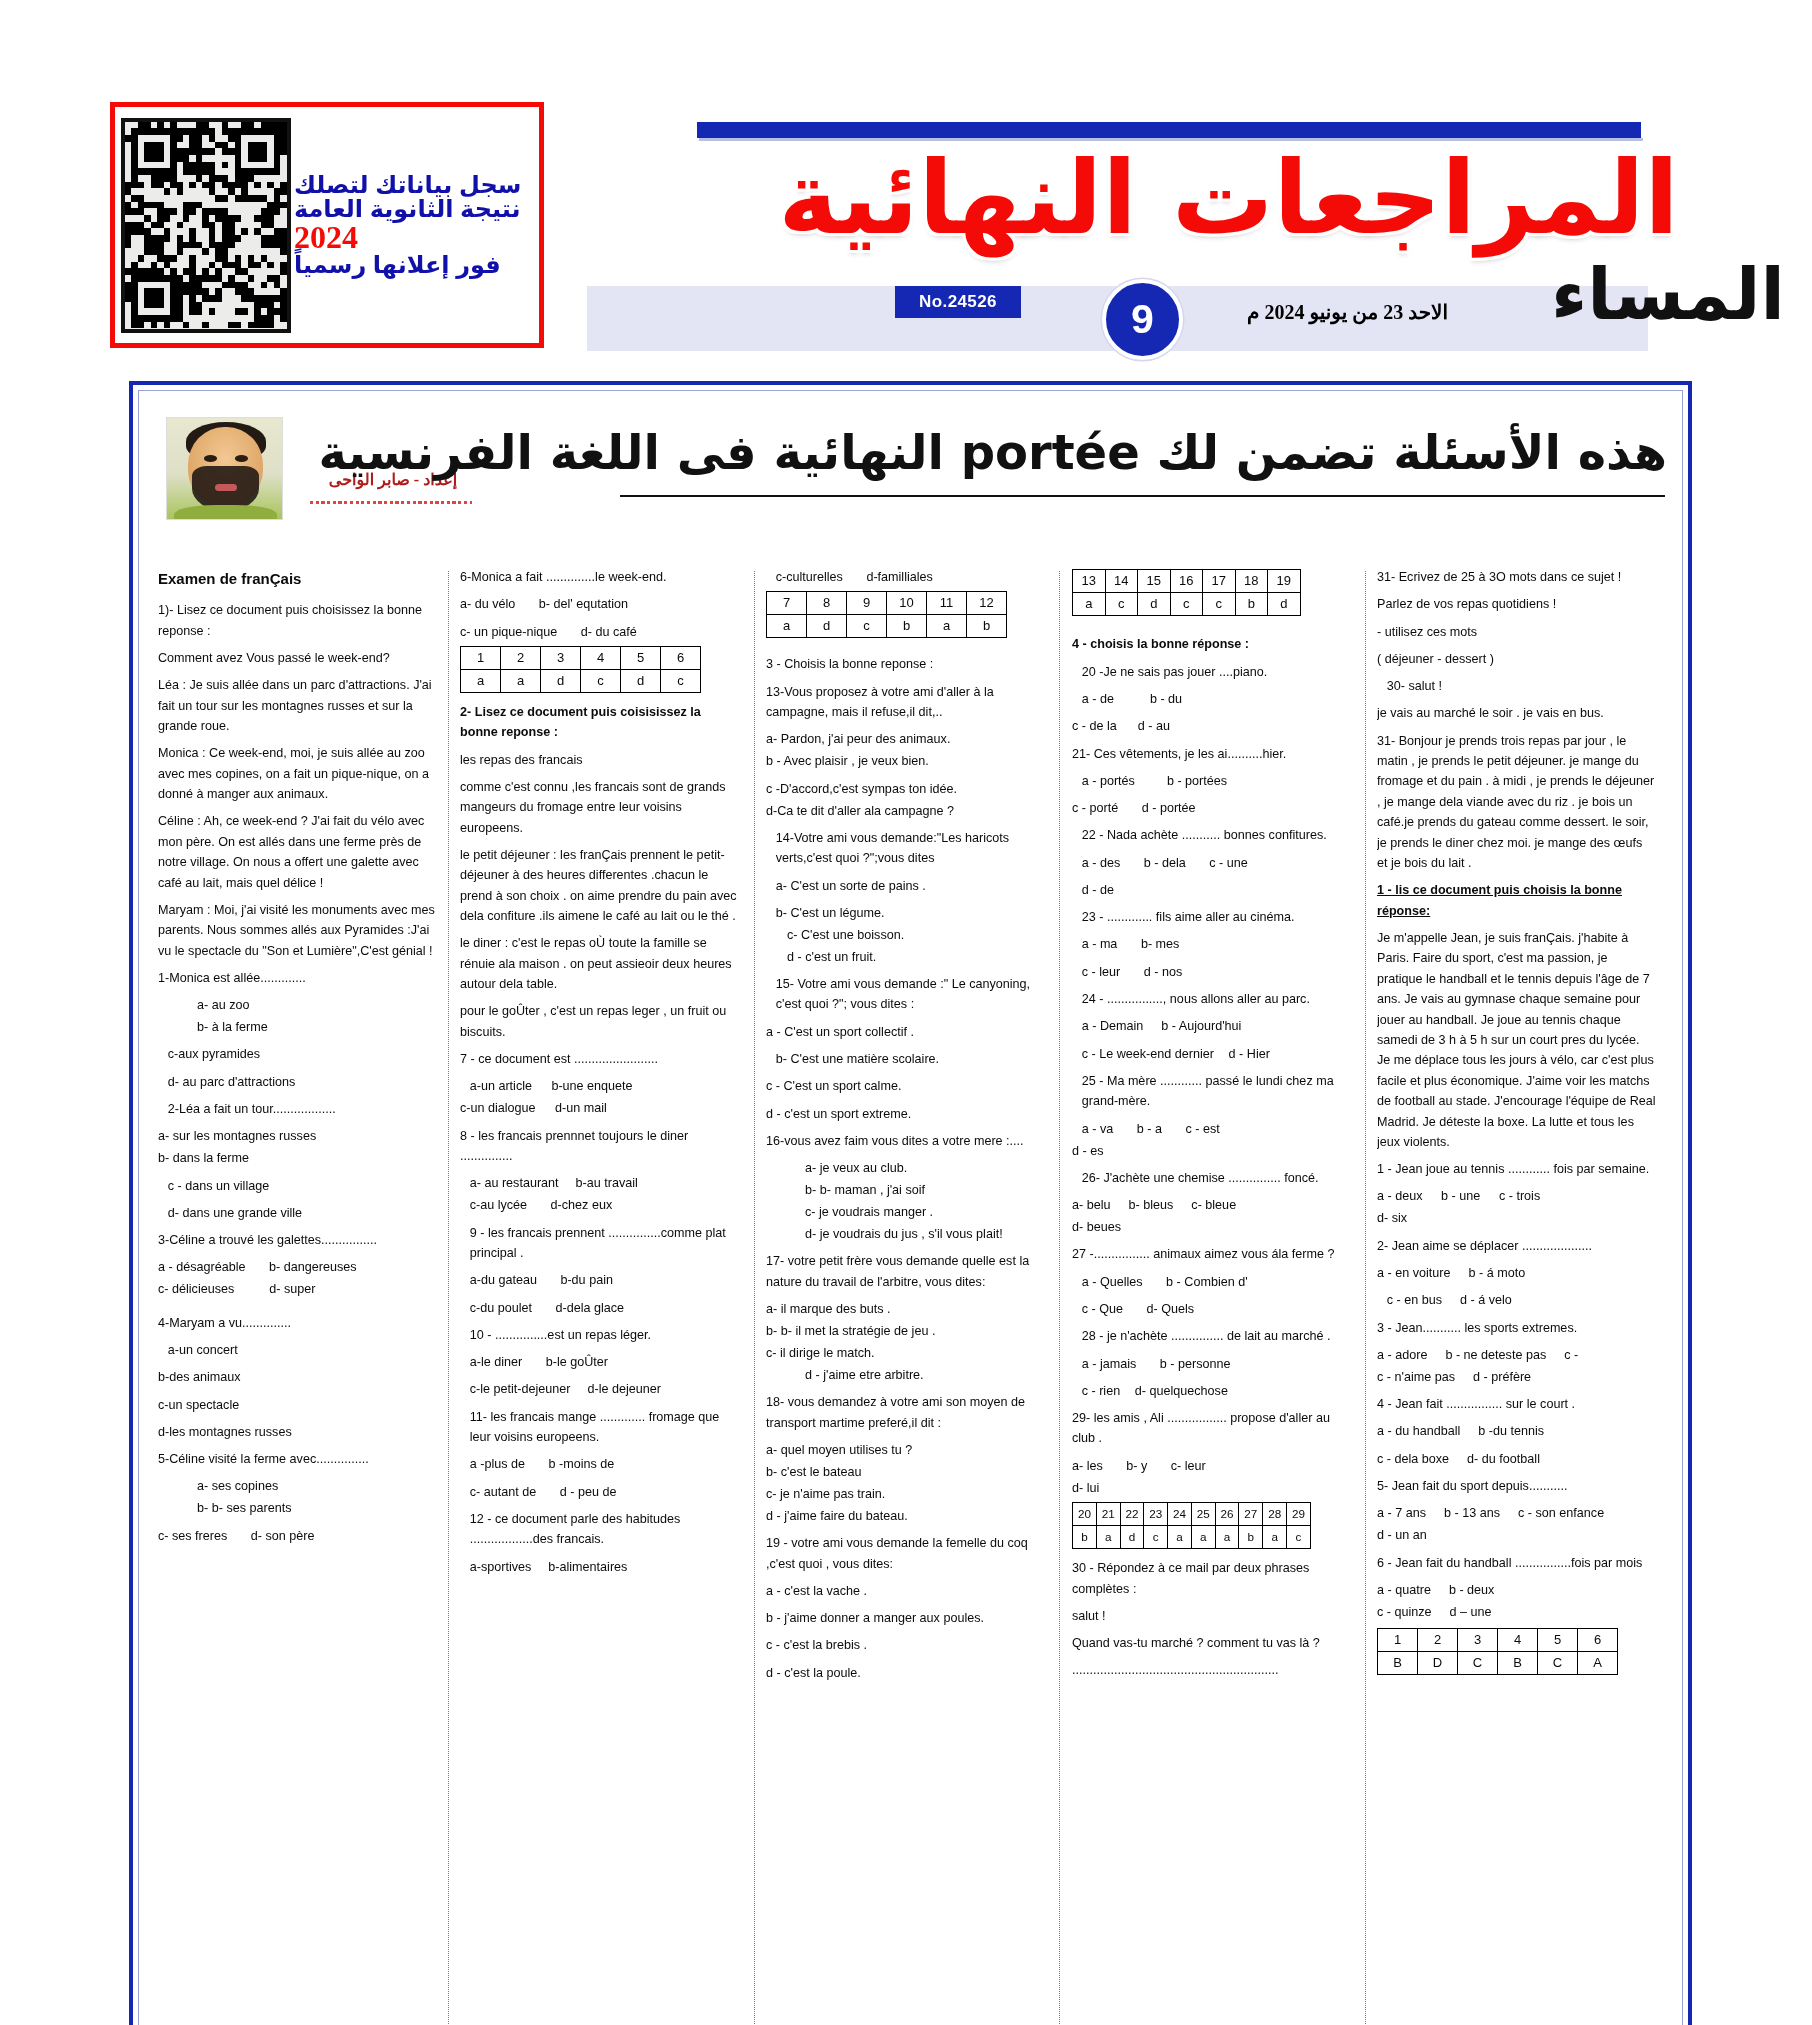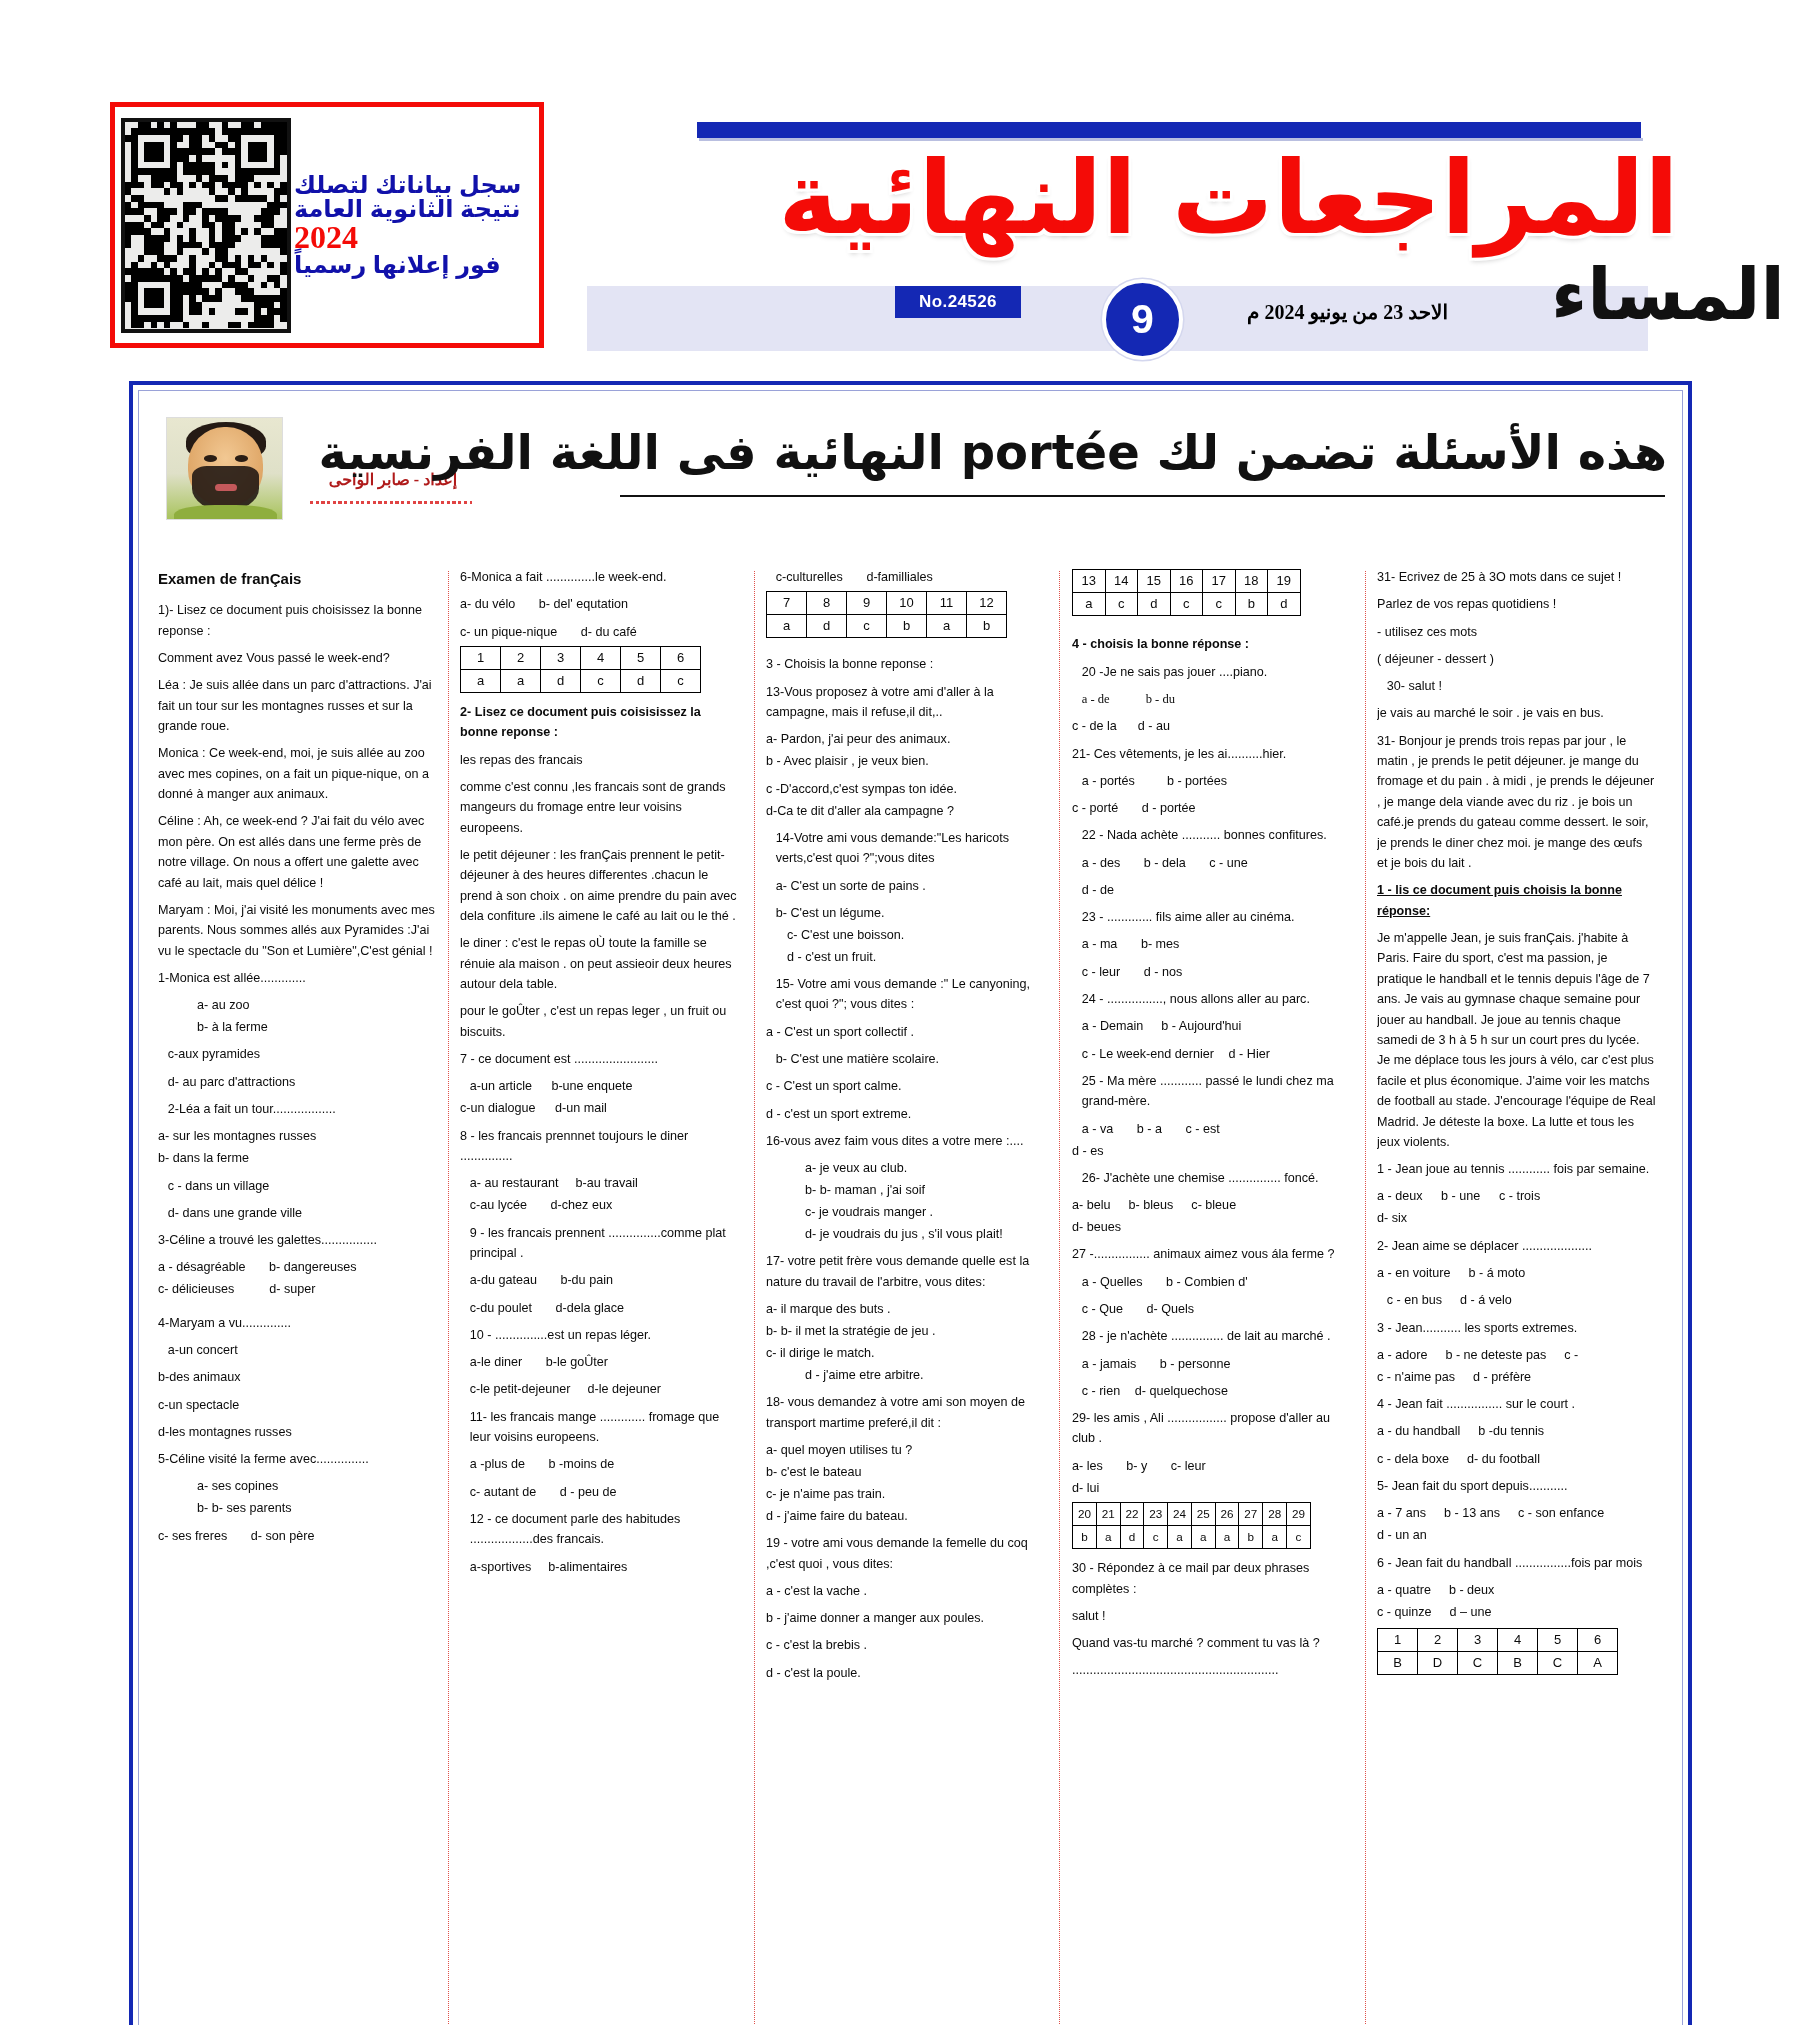--- a/index.html
+++ b/index.html
@@ -1200,21 +1200,21 @@
               <td>c</td>
               <td>c</td>
               <td>b</td>
               <td>d</td>
             </tr>
       </tbody>
         </table>
 
       <p class="h-sec" style="margin-top:18px;">4 - choisis la bonne réponse :</p>
       <p class="ind2">20 -Je ne sais pas jouer ....piano.</p>
-      <div class="two-col-opt ind2" style="margin-bottom:6.9px;gap:36px;font-family:Liberation Serif, serif;">
+      <div class="two-col-opt ind2" style="margin-bottom:6.9px;gap:36px;">
         <span>a - de</span>
         <span>b -   du</span>
       </div>
       <div class="two-col-opt" style="margin-bottom:6.9px;gap:21px;">
         <span>c -  de la</span>
         <span>d  - au</span>
       </div>
 
       <p>21- Ces vêtements, je les ai..........hier.</p>
       <div class="two-col-opt ind2" style="margin-bottom:6.9px;gap:32px;">

